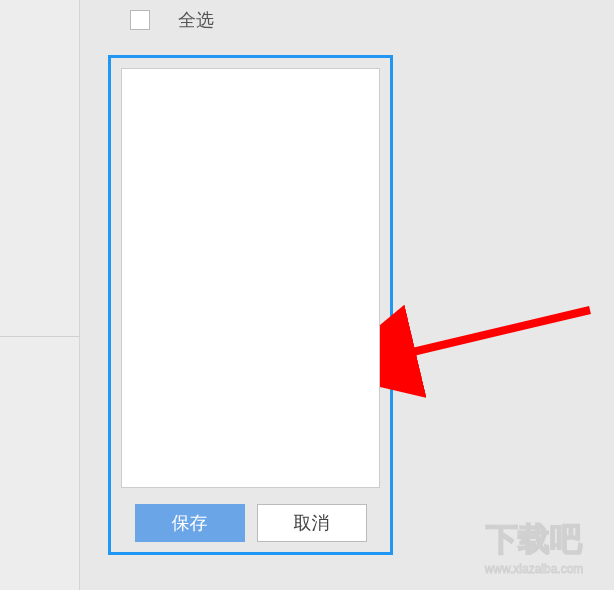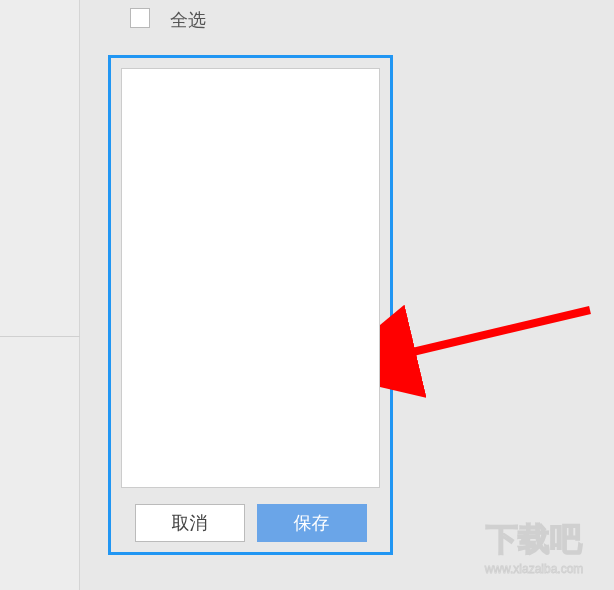--- a/index.html
+++ b/index.html
@@ -30,21 +30,22 @@
       top: 336px;
       width: 80px;
       height: 1px;
       background: #d0d0d0;
     }
     .checkbox-row {
       position: absolute;
       left: 130px;
       top: 8px;
       display: flex;
-      gap: 20px;
+      align-items: center;
+      gap: 28px;
     }
     .checkbox {
       width: 20px;
       height: 20px;
       background: #fff;
       border: 1px solid #b8b8b8;
       cursor: pointer;
     }
     .checkbox-label {
       font-size: 18px;
@@ -115,22 +116,22 @@
 </div>
 
 <div class="checkbox-row">
   <div class="checkbox"></div>
   <span class="checkbox-label">全选</span>
 </div>
 
 <div class="editor-frame">
   <textarea class="text-area" value="" style=""></textarea>
   <div class="button-row">
+    <button class="btn btn-primary">保存</button>
     <button class="btn btn-secondary">取消</button>
-    <button class="btn btn-primary">保存</button>
   </div>
 </div>
 
 <svg class="arrow" width="220" height="120" viewBox="0 0 220 120">
   <defs>
     <marker id="ah" markerWidth="12" markerHeight="12" refX="2" refY="6" orient="auto">
       <polygon points="0,0 12,6 0,12" fill="#ff0000"></polygon>
     </marker>
   </defs>
   <line x1="210" y1="10" x2="20" y2="55" stroke="#ff0000" stroke-width="8" marker-end="url(#ah)"></line>

